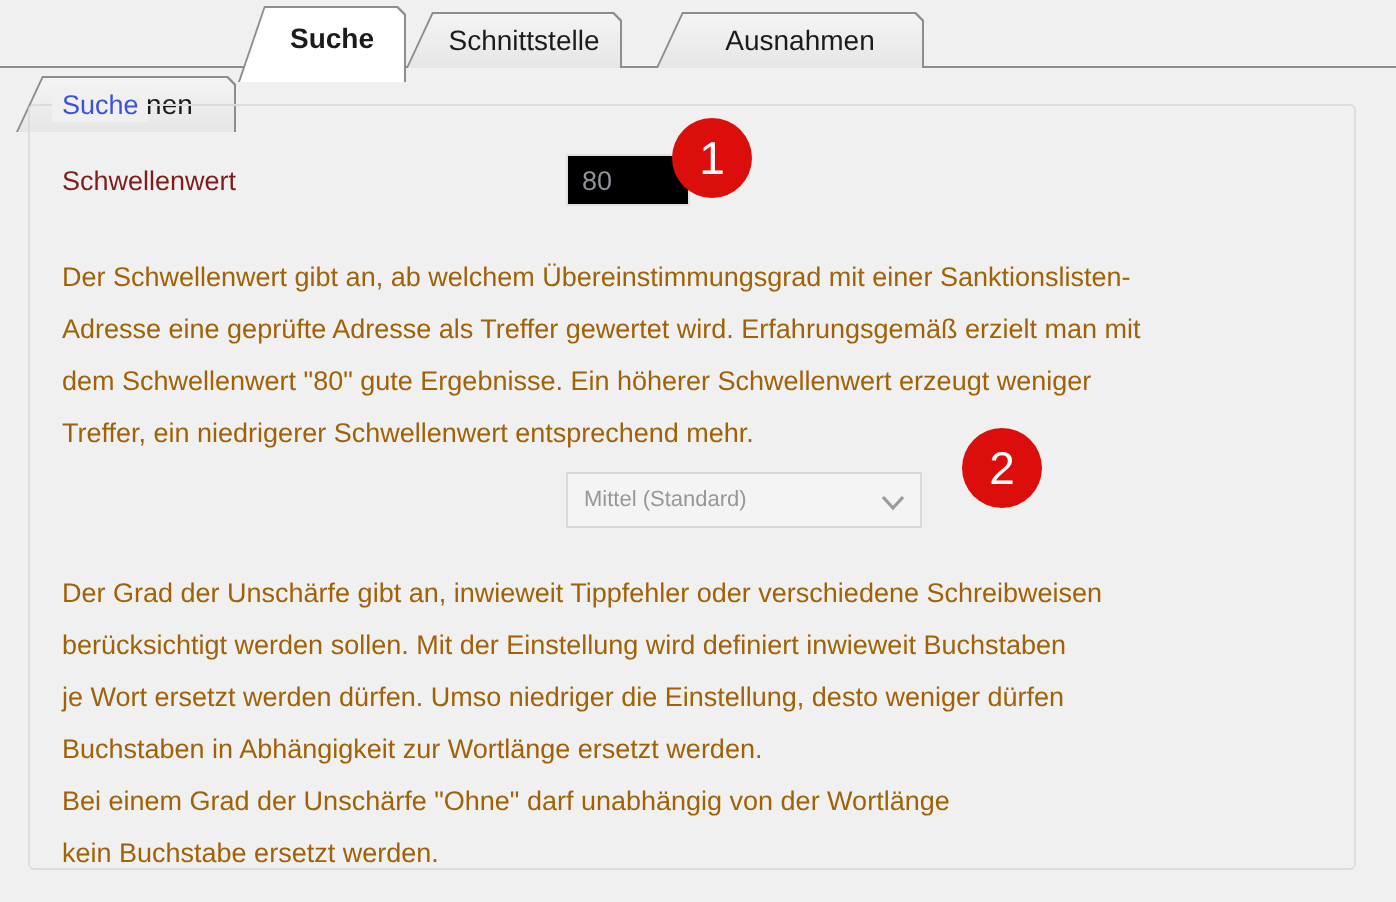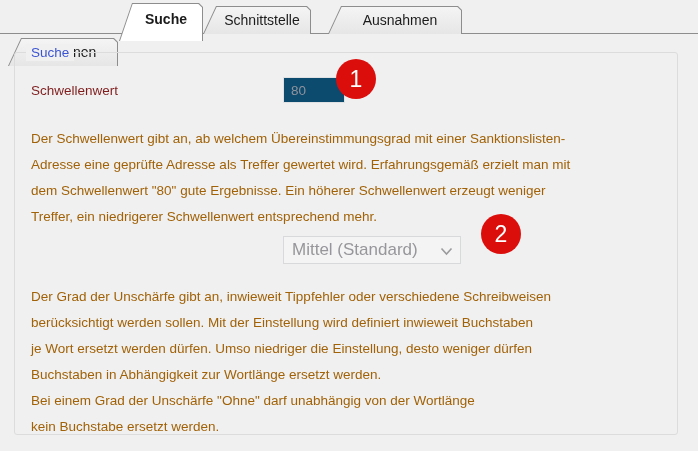--- a/index.html
+++ b/index.html
@@ -50,31 +50,31 @@
     background:#f0f0f0; padding:0 5px;
     font-size:13.5px; line-height:17px;
   }
 
   .field-label { position:absolute; left:16px; font-size:13.5px; line-height:16px; color:#7f1d1d; white-space:nowrap; }
   #threshold-label { top:30px; }
   #fuzziness-label { top:190px; }
 
   .text-input {
     position:absolute; left:268px; top:24px; width:62px; height:26px;
-    background:#0c4a6e; border:1px solid #e0e1e3;
+    background:#000000; border:1px solid #e0e1e3;
     font-family:inherit; font-size:13.5px; color:#8f939c;
     padding:0 0 0 7px; outline:none;
   }
 
   .dropdown {
     position:absolute; left:268px; top:183px; width:178px; height:28px;
     background:#f4f4f5; border:1px solid #d8d9db;
     display:flex; align-items:center; padding:0 26px 0 8px;
   }
-  .dropdown-value { font-size:17px; color:#97979b; white-space:nowrap; overflow:hidden; }
+  .dropdown-value { font-size:11px; color:#97979b; white-space:nowrap; overflow:hidden; }
   .dropdown-chevron { position:absolute; right:7px; top:10px; width:13px; height:9px; }
 
   .callout {
     position:absolute; width:40px; height:40px; border-radius:50%;
     display:flex; align-items:center; justify-content:center;
     color:#ffffff; font-size:23px; line-height:1; z-index:3;
   }
   #callout-1 { left:321px; top:6px; }
   #callout-2 { left:466px; top:161px; }
 

